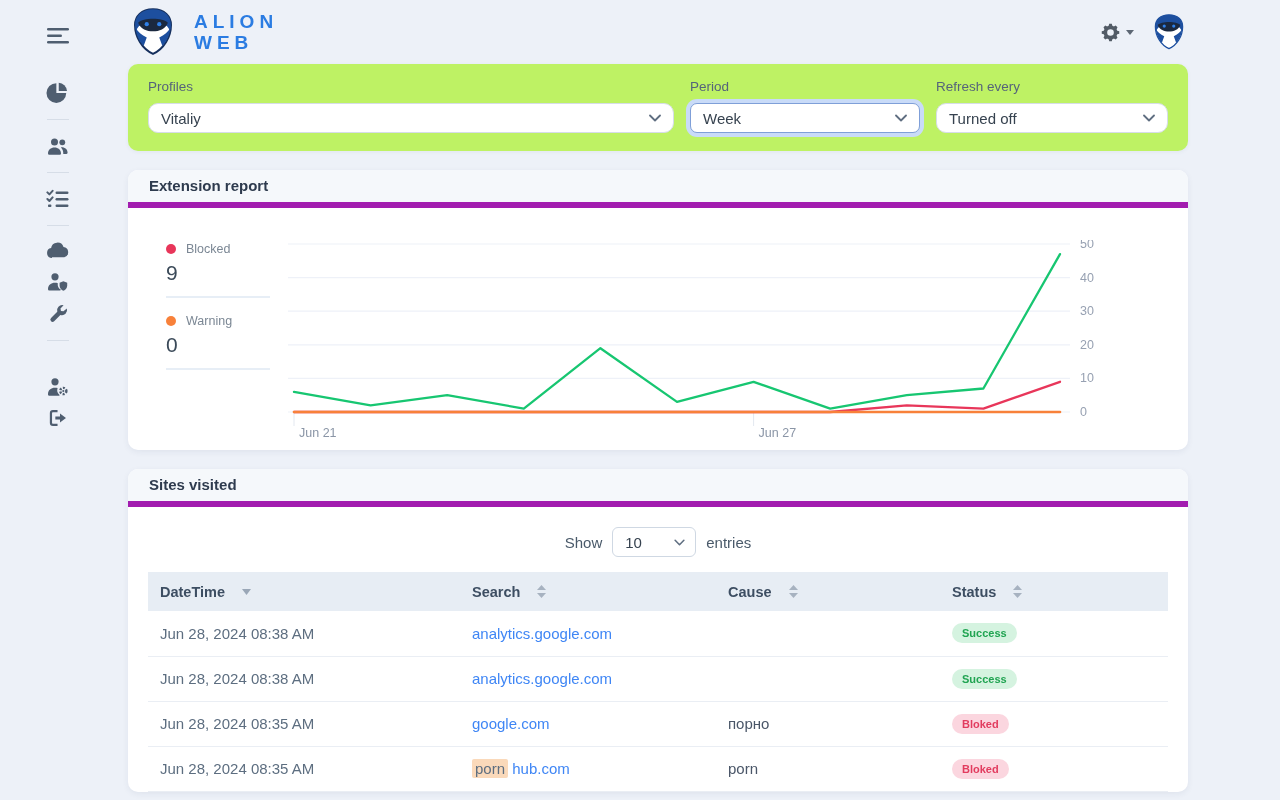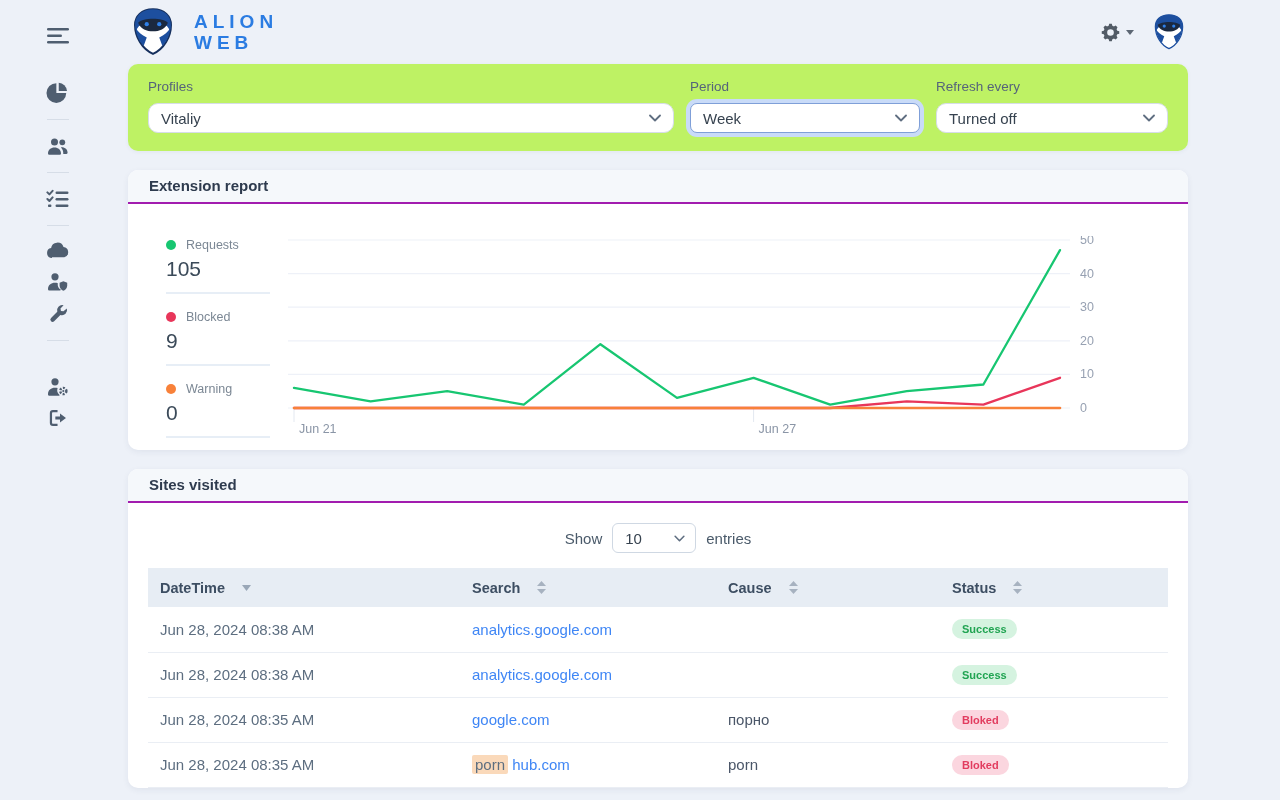--- a/index.html
+++ b/index.html
@@ -41,21 +41,21 @@
   .fgroup.w232 { width:232px; }
   .flabel { font-size:13.5px; color:#55647a; margin-bottom:9px; }
   .select { height:30px; background:#fff; border:1px solid #d6dde8; border-radius:10px;
             display:flex; align-items:center; justify-content:space-between;
             padding:0 12px; font-size:15px; color:#36424f; width:100%; }
   .select.focused { border:1px solid #7f9fd8; box-shadow:0 0 0 4px #c9dbf8; border-radius:7px; }
 
   
   .card { background:#fff; border-radius:10px; box-shadow:0 2px 6px rgba(40,60,100,.07);
           margin-top:19px; overflow:hidden; }
-  .card-header { background:#f5f8fb; border-bottom:2px solid #a21caf; padding:7px 21px 8px;
+  .card-header { background:#f5f8fb; border-bottom:6px solid #a21caf; padding:7px 21px 8px;
                  font-size:15px; font-weight:bold; color:#2e3b4e; }
   .report-card { height:280px; }
   .report-body { display:flex; padding:0 30px 0 38px; }
 
   .stats { width:104px; padding-top:34px; flex:none; }
   .stat { padding-bottom:11px; border-bottom:2px solid #e7eef6; margin-bottom:16px; }
   .stat-top { display:flex; align-items:center; gap:10px; margin-bottom:5px; }
   .dot { width:10px; height:10px; border-radius:50%; flex:none; }
   .stat-label { font-size:12.5px; color:#7b8794; }
   .stat-value { font-size:21px; color:#3b4a59; }
@@ -230,27 +230,20 @@
             <path d="M1 1.5 6 6.5 11 1.5" stroke="#5f6e81" stroke-width="1.8" fill="none" stroke-linecap="round" stroke-linejoin="round"></path>
           </svg>
       </div>
     </div>
   </section>
 
   <section class="card report-card">
     <div class="card-header">Extension report</div>
     <div class="report-body">
       <div class="stats">
-        <div class="stat">
-          <div class="stat-top">
-            <span class="dot" style="background: rgb(23, 198, 113);"></span>
-            <span class="stat-label">Requests</span>
-          </div>
-          <div class="stat-value">105</div>
-        </div>
         <div class="stat">
           <div class="stat-top">
             <span class="dot" style="background: rgb(232, 54, 90);"></span>
             <span class="stat-label">Blocked</span>
           </div>
           <div class="stat-value">9</div>
         </div>
         <div class="stat">
           <div class="stat-top">
             <span class="dot" style="background: rgb(248, 129, 58);"></span>

